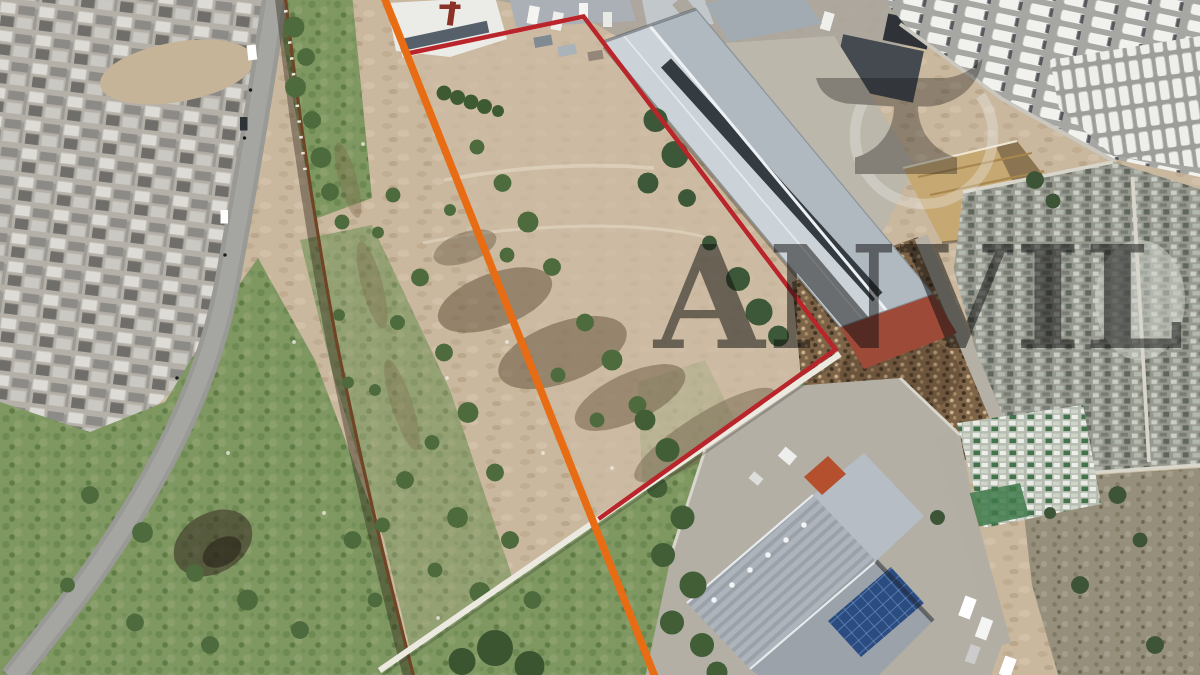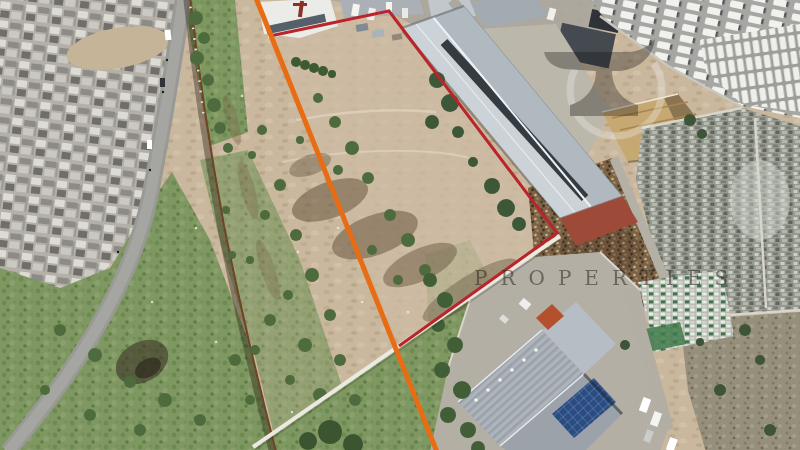--- a/index.html
+++ b/index.html
@@ -361,16 +361,16 @@
 
   <path d="M256,-2 L437,452" fill="none" stroke="#e86c14" stroke-width="5"></path>
 </svg>
 
 <div class="watermark">
   <svg class="wm-logo" viewBox="0 0 150 126">
     <circle cx="88" cy="64" r="46" fill="none" stroke="#f0f0f0" stroke-width="7" stroke-dasharray="210 80" transform="rotate(-35 88 64)"></circle>
     <path fill="#101010" d="M16 26 L100 26 C110 26 120 21 127 13 C125 31 111 43 92 45 L84 45
       C84 62 95 75 110 79 L110 90 L42 90 L42 79 C57 75 68 62 68 45 L36 43 C25 41 18 35 16 26 Z"></path>
   </svg>
-  <div class="wm-tagline">PROPERTIES</div>
+  <div class="wm-brand">ANVIL</div>
 </div>
 
 </div>
 
 </body></html>

